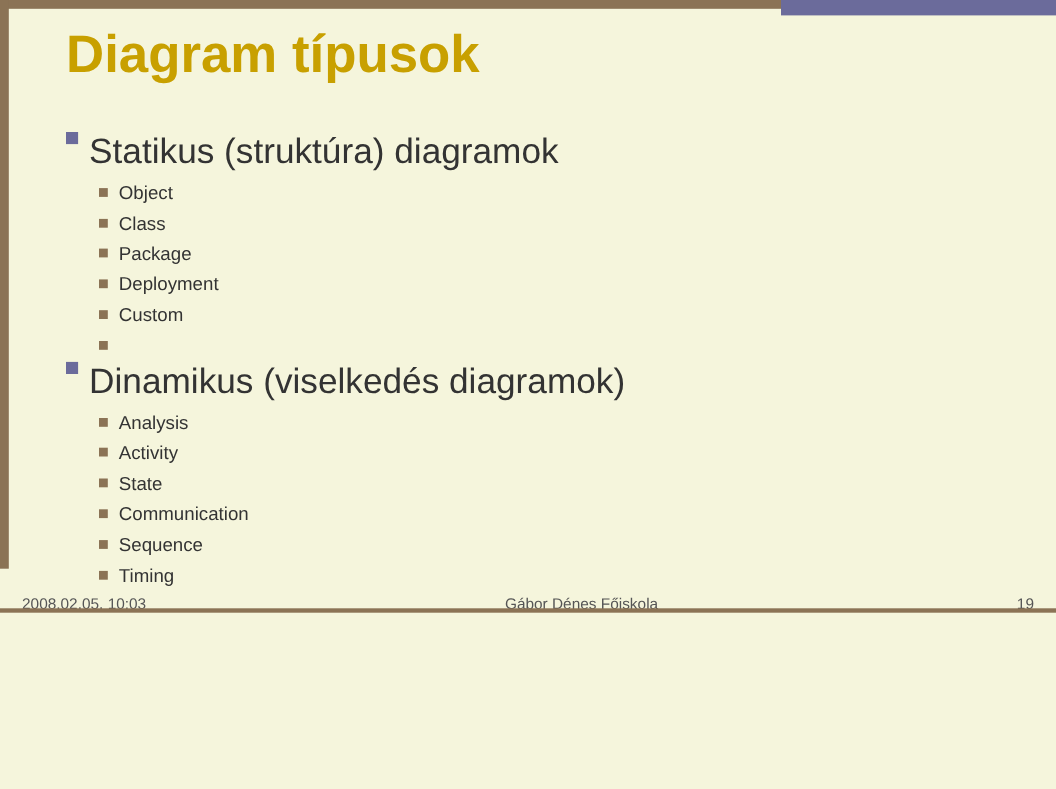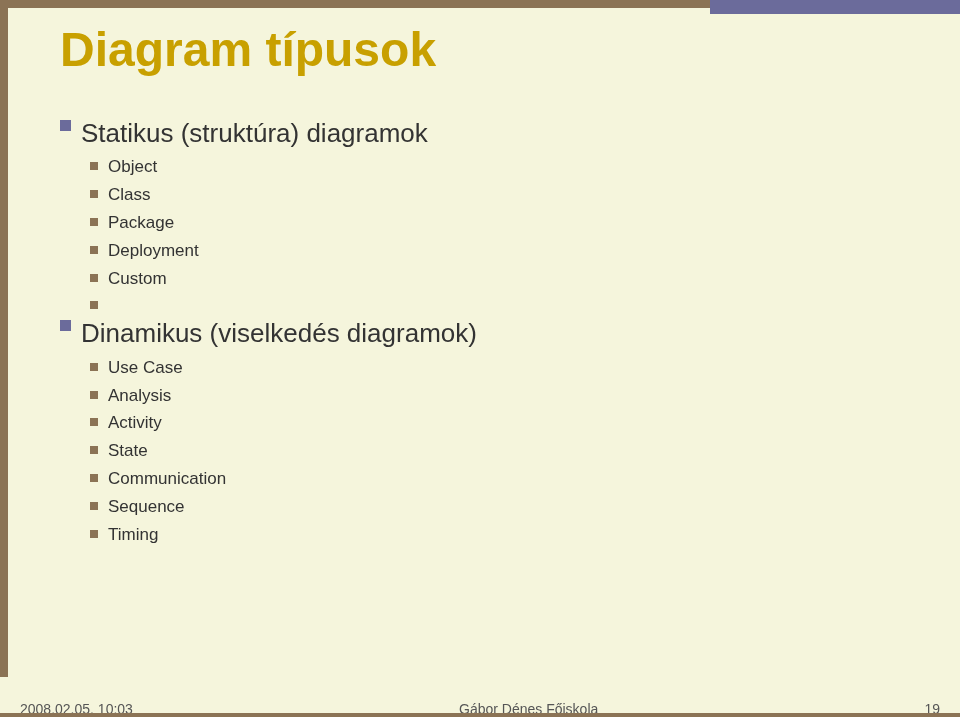--- a/index.html
+++ b/index.html
@@ -12,21 +12,21 @@
       width: 960px;
       height: 717px;
       background-color: #f5f5dc;
       font-family: Arial, sans-serif;
       overflow: hidden;
       position: relative;
     }
 
     .slide {
       width: 960px;
-      height: 717px;
+      height: 557px;
       background-color: #f5f5dc;
       position: relative;
       display: flex;
       flex-direction: column;
     }
 
     
     .top-bar {
       position: absolute;
       top: 0;
@@ -98,21 +98,21 @@
       flex-shrink: 0;
     }
 
     .item-text {
       font-size: 17px;
       color: #333333;
       line-height: 1.4;
     }
 
     .item-text-large {
-      font-size: 26px;
+      font-size: 32px;
       color: #333333;
       line-height: 1.4;
     }
 
     .level1 {
       margin-left: 0px;
     }
 
     .level2 {
       margin-left: 30px;
@@ -182,24 +182,20 @@
     </div>
     <div class="item level2">
       <div class="bullet-small-square"></div>
     </div>
 
     <div class="item level1" style="margin-top:6px;">
       <div class="bullet-square"></div>
       <span class="item-text-large">Dinamikus (viselkedés diagramok)</span>
     </div>
 
-    <div class="item level2">
-      <div class="bullet-small-square"></div>
-      <span class="item-text">Use Case</span>
-    </div>
     <div class="item level2">
       <div class="bullet-small-square"></div>
       <span class="item-text">Analysis</span>
     </div>
     <div class="item level2">
       <div class="bullet-small-square"></div>
       <span class="item-text">Activity</span>
     </div>
     <div class="item level2">
       <div class="bullet-small-square"></div>

